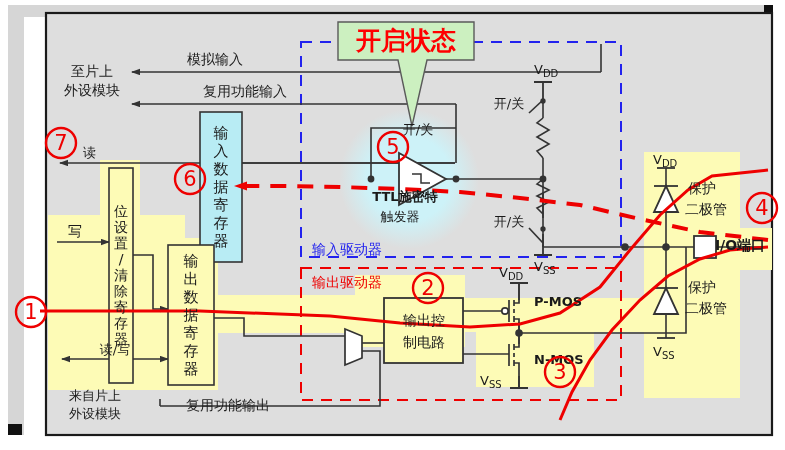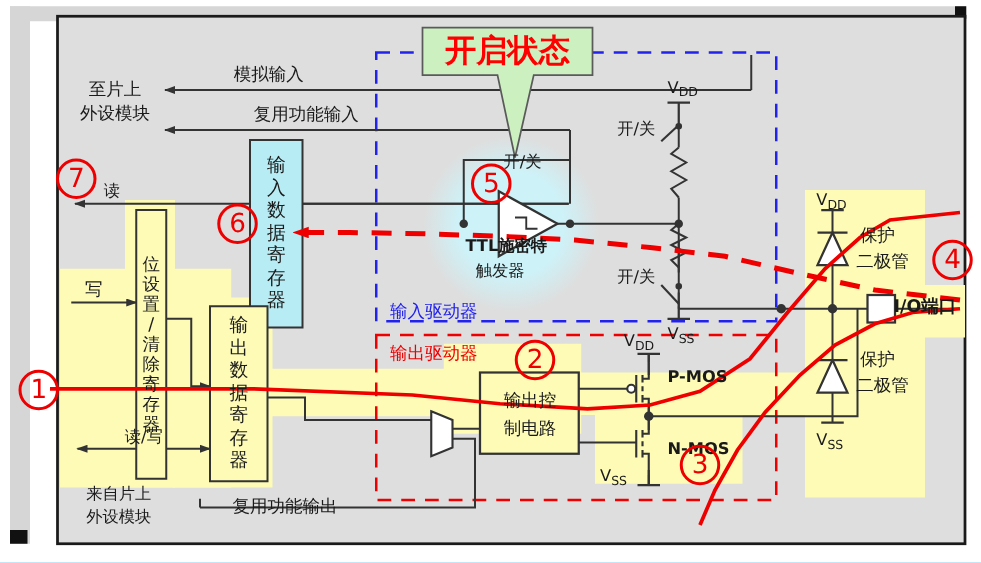--- a/index.html
+++ b/index.html
@@ -1,18 +1,18 @@
 <!DOCTYPE html>
 <html><head>
 <meta charset="utf-8">
 <style>
   html,body{margin:0;padding:0;background:#ffffff;}
   body{width:785px;height:450px;overflow:hidden;
        font-family:"DejaVu Sans","Liberation Sans",sans-serif;}
-  #root{position:relative;width:785px;height:450px;background:#0ea5e9;text-decoration:underline;}
+  #root{position:relative;width:785px;height:450px;background:#a21caf;text-decoration:underline;}
   svg#cv{position:absolute;left:0;top:0;width:785px;height:450px;}
   .cn{font-family:"DejaVu Sans","Liberation Sans",sans-serif;}
   text{dominant-baseline:middle;}
 </style>
 </head>
 <body>
 
 <div id="root">
 <svg id="cv" viewBox="0 0 785 450" xmlns="http://www.w3.org/2000/svg">
 

